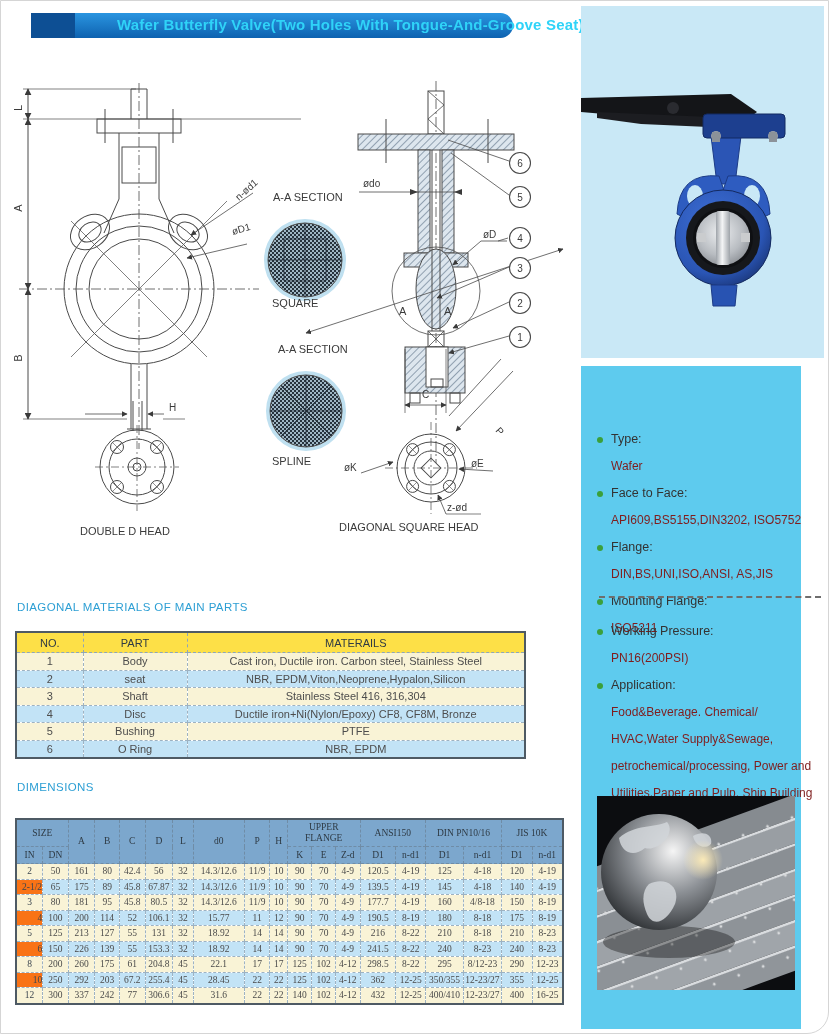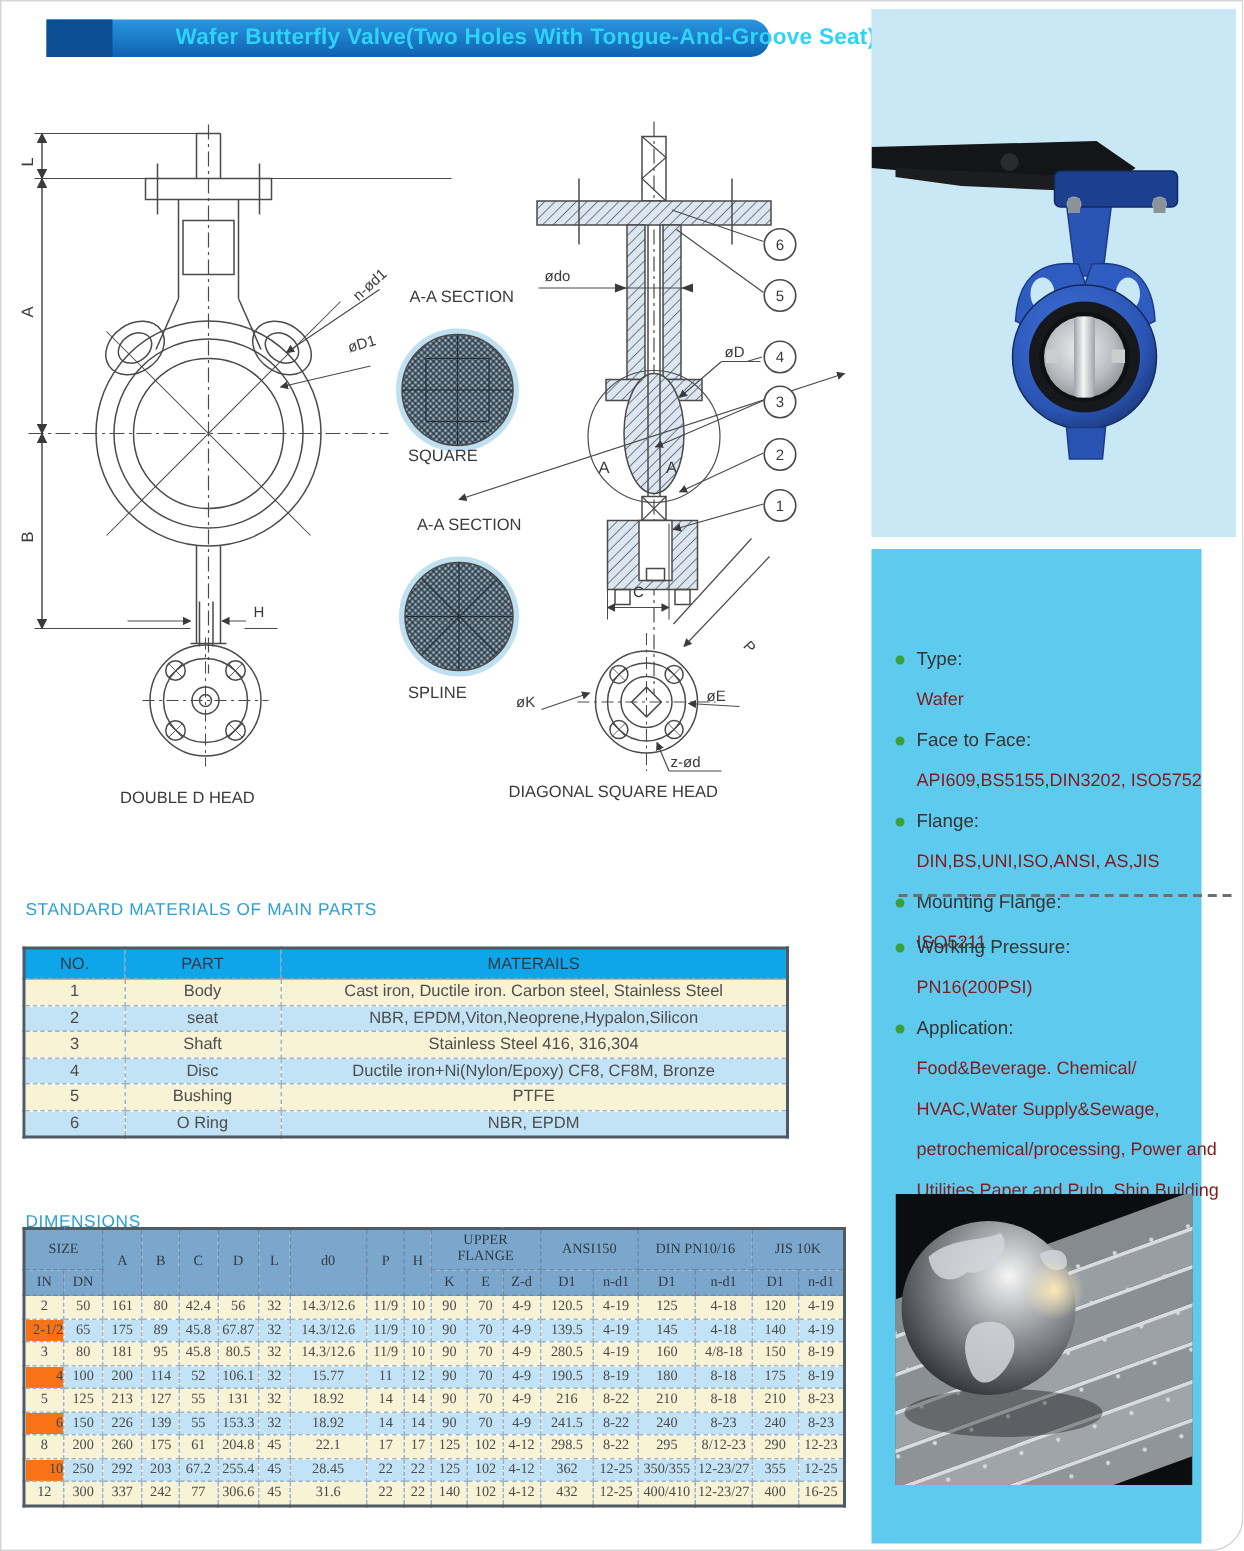--- a/index.html
+++ b/index.html
@@ -10,26 +10,26 @@
              background:linear-gradient(180deg,#2a95e0,#0e62b0);border-radius:0 14px 14px 0;}
   .title-accent{position:absolute;left:0;top:0;width:44px;height:25px;background:#0d4f94;}
   .title-text{position:absolute;left:86px;top:3px;color:#2fd3f8;font-weight:bold;font-size:15px;
               letter-spacing:.2px;white-space:nowrap;}
   
   #drawings{position:absolute;left:0;top:40px;}
   #drawings text{fill:#3a3a3a;font-family:"Liberation Sans",sans-serif;}
   
   .sec-title{position:absolute;color:#2d9fd4;font-size:11.5px;letter-spacing:.4px;white-space:nowrap;}
   #mat-title{left:16px;top:600px;}
-  #dim-title{left:16px;top:780px;margin-top:28px;}
+  #dim-title{left:16px;top:780px;}
   
   table{border-collapse:collapse;table-layout:fixed;}
   #materials-table{position:absolute;left:14px;top:630px;width:509px;font-size:11px;color:#4d4d4d;
                    border:2px solid #4e5a64;text-align:center;}
-  #materials-table th{background:#0ea5e9;color:#2e3a44;font-weight:normal;height:17px;
+  #materials-table th{background:#fde047;color:#2e3a44;font-weight:normal;height:17px;
                       border:1px dashed #8fa6b8;}
   #materials-table td{border:1px dashed #9db2c2;height:16.5px;padding:0 2px;white-space:nowrap;overflow:hidden;}
   #materials-table tr.m-odd td{background:#f9f3d6;}
   #materials-table tr.m-even td{background:#c2e3f6;}
   #materials-table td.no-odd{background:#a4b8c6;}
   #materials-table td.no-even{background:#c6d2da;}
   #dimensions-table{position:absolute;left:14px;top:817px;width:549px;font-size:9.5px;color:#4a4a4a;
                     border:2px solid #4e5a64;text-align:center;font-family:Liberation Serif, serif;}
   #dimensions-table th{background:#7ca7cd;color:#2e3a44;font-weight:normal;border:1px dashed #6f8ca6;
                        padding:1px 0;font-size:9.5px;line-height:1.15;}
@@ -241,21 +241,21 @@
         <line x1="445" y1="513" x2="437" y2="494" marker-end="url(#arr)" stroke-width=".8"></line>
       </g>
       <text x="343" y="470" font-size="10" stroke="none">øK</text>
       <text x="470" y="466" font-size="10" stroke="none">øE</text>
       <text x="446" y="510" font-size="10" stroke="none">z-ød</text>
       <text x="494" y="430" font-size="10" transform="rotate(48 494 430)" stroke="none">P</text>
       <text x="338" y="530" font-size="11" stroke="none">DIAGONAL SQUARE HEAD</text>
     </g>
   </svg>
 
-  <div id="mat-title" class="sec-title">STANDARD MATERIALS OF MAIN PARTS</div>
+  <div id="mat-title" class="sec-title">DIAGONAL MATERIALS OF MAIN PARTS</div>
   <div id="dim-title" class="sec-title">DIMENSIONS</div>
 
   <table id="materials-table">
       <colgroup>
         <col style="width: 67px;">
         <col style="width: 104px;">
         <col style="width: 338px;">
       </colgroup>
       <thead>
         <tr>
@@ -399,21 +399,21 @@
           <td>95</td>
           <td>45.8</td>
           <td>80.5</td>
           <td>32</td>
           <td>14.3/12.6</td>
           <td>11/9</td>
           <td>10</td>
           <td>90</td>
           <td>70</td>
           <td>4-9</td>
-          <td>280.5</td>
+          <td>177.7</td>
           <td>4-19</td>
           <td>160</td>
           <td>4/8-18</td>
           <td>150</td>
           <td>8-19</td>
         </tr>
         <tr class="r-even">
           <td class="c-in">4</td>
           <td>100</td>
           <td>200</td>

